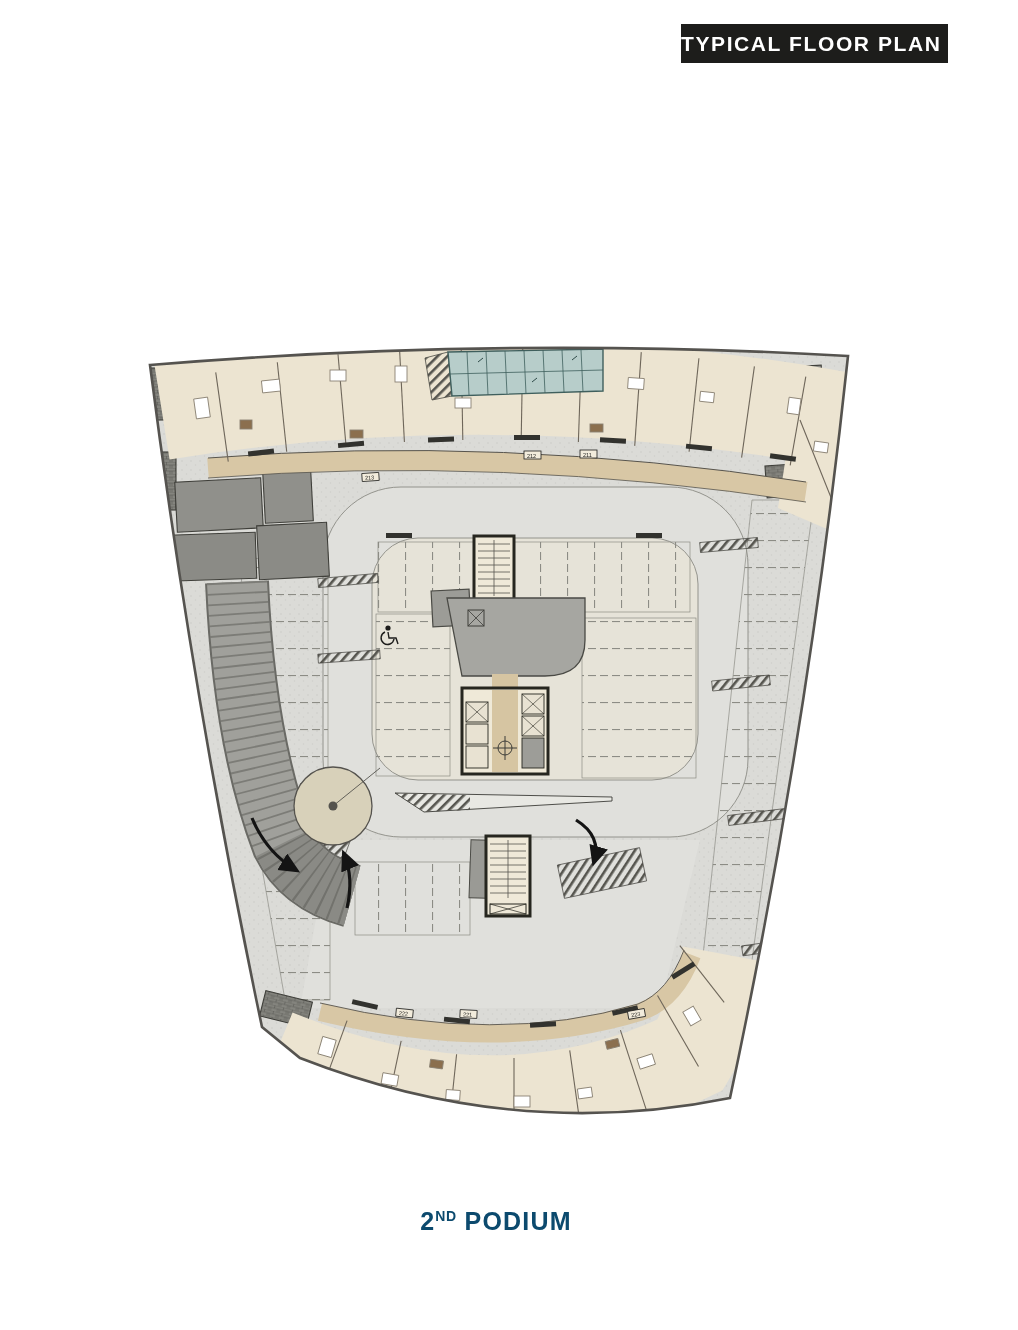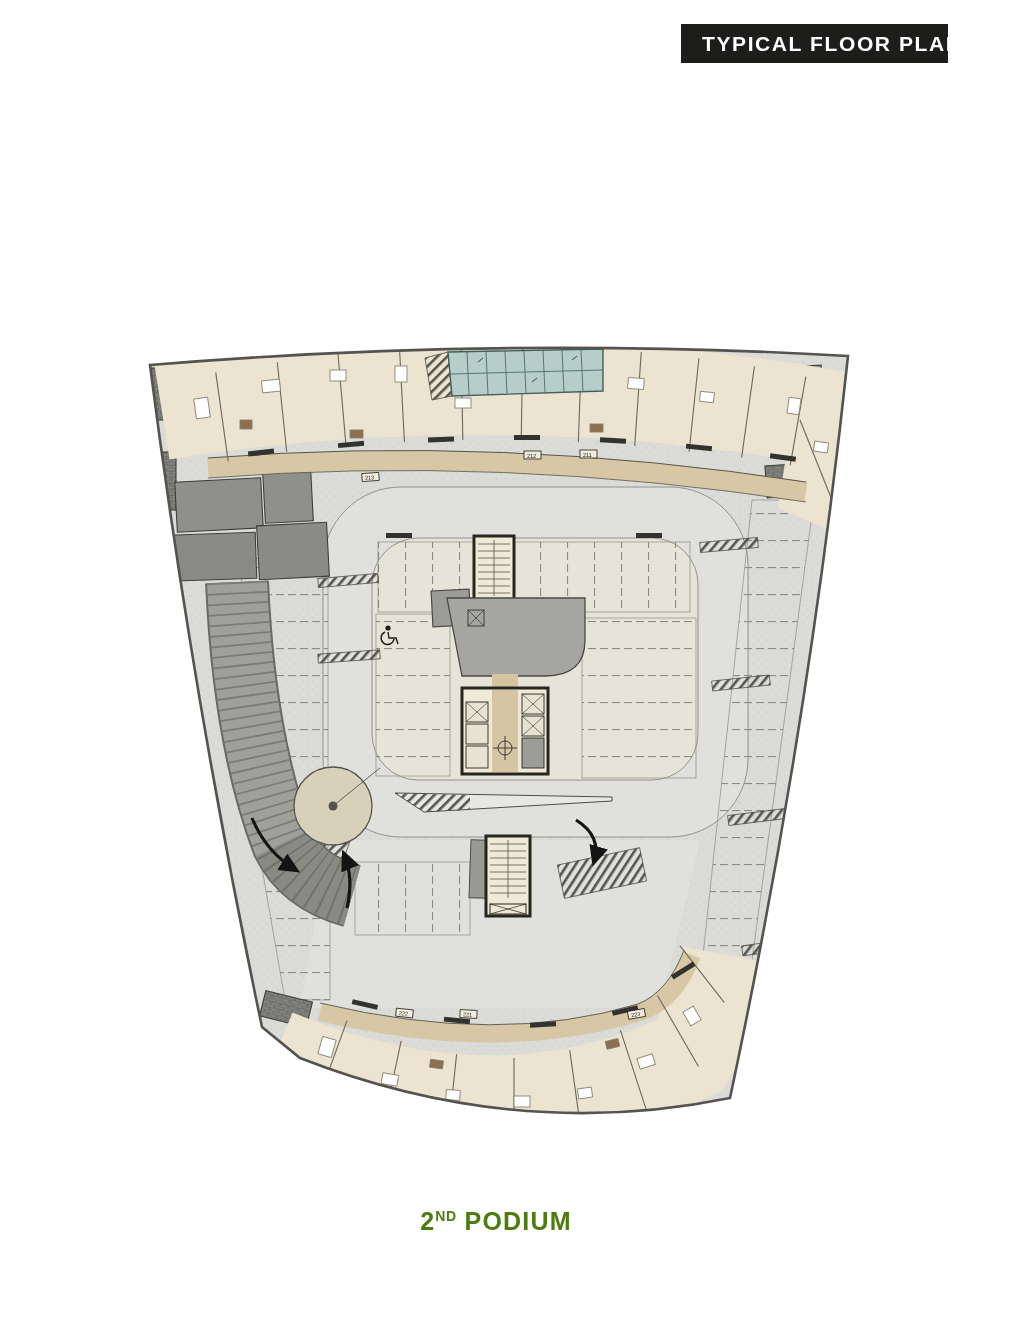--- a/index.html
+++ b/index.html
@@ -4,26 +4,26 @@
 <style>
   html,body { margin:0; padding:0; background:#ffffff; }
   .page {
     position:relative; width:1018px; height:1330px; background:#ffffff;
     font-family:"Liberation Sans", sans-serif; overflow:hidden;
   }
   .plan-svg { position:absolute; left:0; top:0; width:1018px; height:1330px; }
   .banner {
     position:absolute; left:681px; top:24px; width:267px; height:39px;
     background:#1d1d1b; color:#ffffff; display:flex; align-items:center;
-    padding-left:21px; box-sizing:border-box;
+    box-sizing:border-box;
     font-size:21px; font-weight:700; letter-spacing:1.6px; white-space:nowrap;
   }
   .caption {
     position:absolute; top:1207px; left:496px; transform:translateX(-50%);
-    color:#4d7c0f; font-size:25px; font-weight:700; letter-spacing:1.2px;
+    color:#0c4a6e; font-size:25px; font-weight:700; letter-spacing:1.2px;
     white-space:nowrap;
   }
   .caption .ord { font-size:14px; vertical-align:9px; letter-spacing:0.5px; }
   .caption .rest { margin-left:8px; }
   svg text.tag { font-family:"Liberation Sans",sans-serif; font-size:5.5px; fill:#1e1e1c; }
 </style>
 </head>
 <body>
 
 <div class="page">

